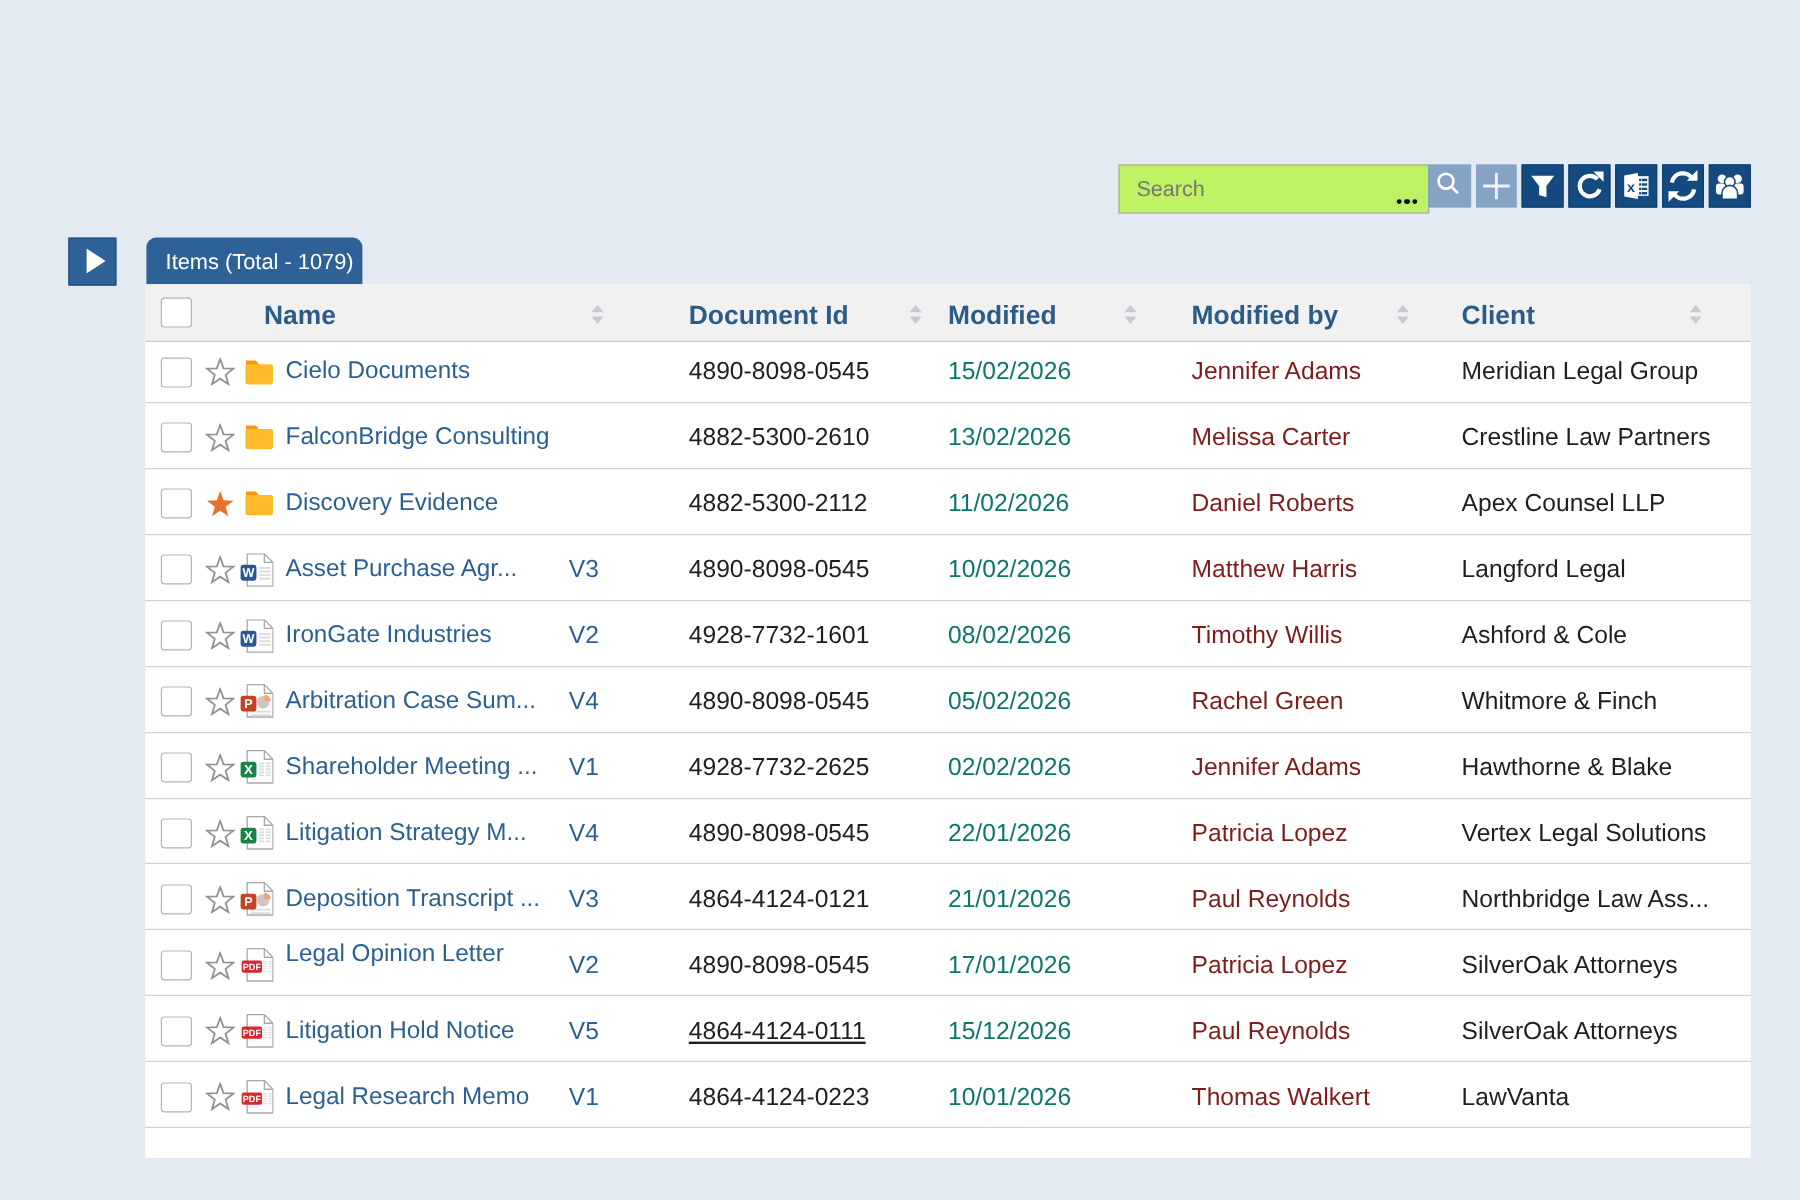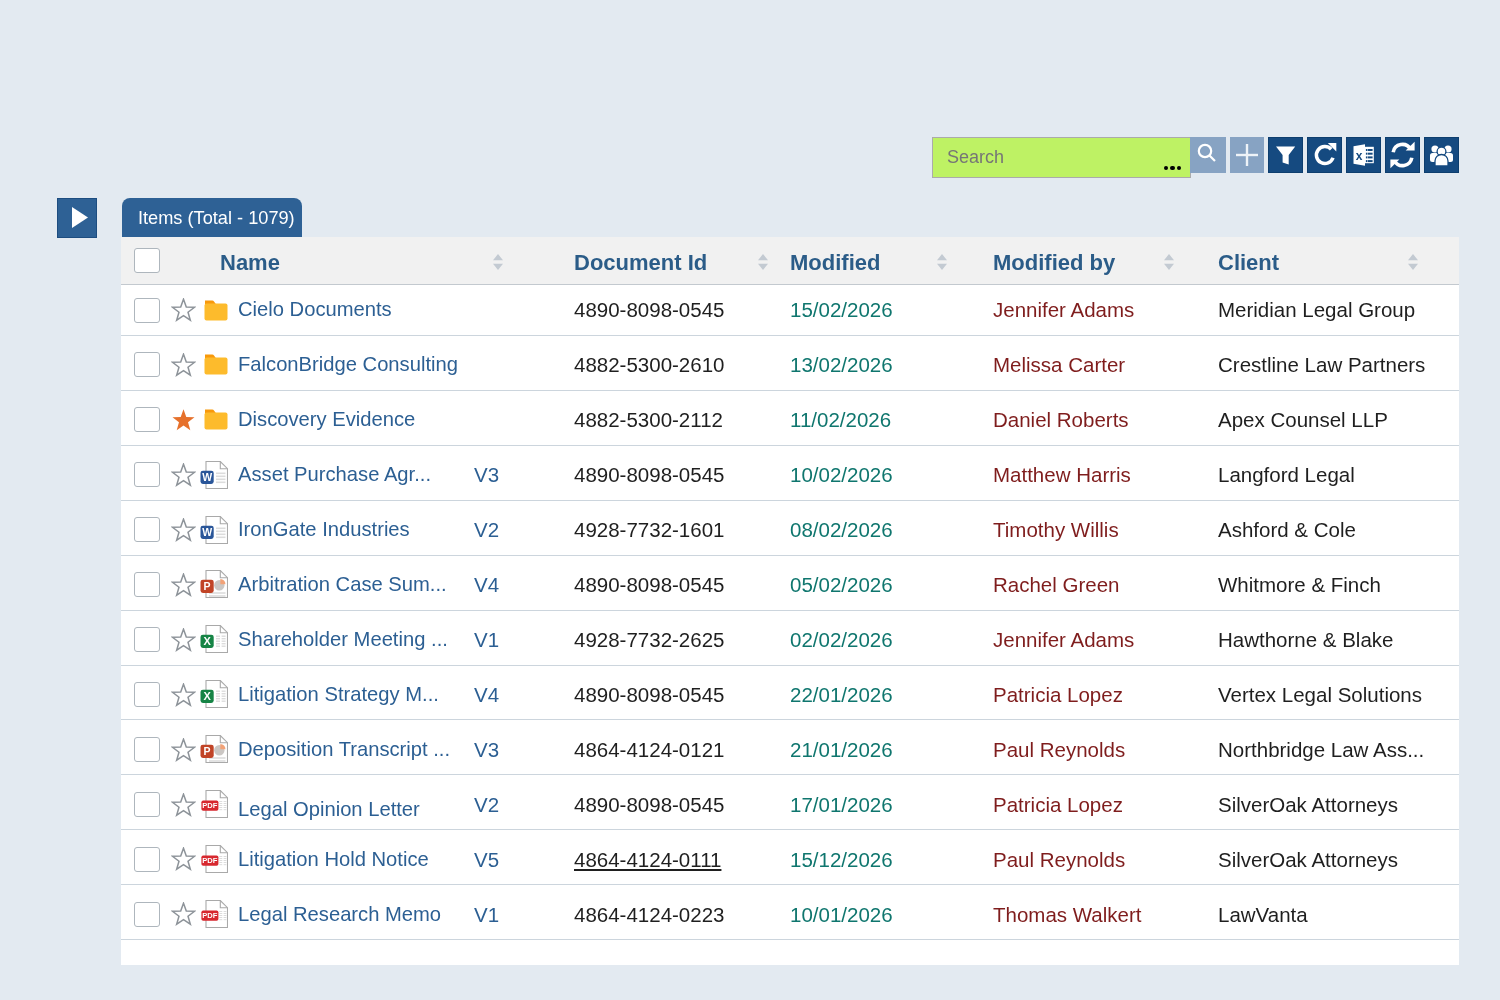--- a/index.html
+++ b/index.html
@@ -360,21 +360,21 @@
             <line x1="19.3" y1="15.5" x2="22.3" y2="15.5"></line>
             <line x1="23.6" y1="15.5" x2="26.4" y2="15.5"></line>
             <line x1="19.3" y1="17.5" x2="22.3" y2="17.5"></line>
             <line x1="23.6" y1="17.5" x2="26.4" y2="17.5"></line>
             <line x1="19.3" y1="19.7" x2="22.3" y2="19.7"></line>
             <line x1="23.6" y1="19.7" x2="26.4" y2="19.7"></line>
           </g>
           <rect x="1.4" y="10.5" width="17" height="10.2" rx="1.8" fill="#d7282f"></rect>
           <text x="9.9" y="18.3" font-size="7.6" font-weight="bold" fill="#fff" text-anchor="middle" font-family="Liberation Sans, sans-serif">PDF</text>
         </svg></span>
-    <span class="name" style="top:23px;">Legal Opinion Letter</span>
+    <span class="name" style="top:9px;">Legal Opinion Letter</span>
     <span class="ver" style="top:17.4px;">V2</span>
     <span class="c-id" style="top:17.4px;">4890-8098-0545</span>
     <span class="c-mod" style="top:17.4px;">17/01/2026</span>
     <span class="c-by" style="top:17.4px;">Patricia Lopez</span>
     <span class="c-cl" style="top:17.4px;">SilverOak Attorneys</span>
   </div>
   <div class="row" style="top:593.3px;height:54.8px;">
     <span class="cb" style="top:16.7px;"></span>
     <span class="star" style="top:17.2px;"><svg width="25" height="24" viewBox="0 0 25 24">
           <polygon points="12.50,1.20 15.29,8.96 23.53,9.22 17.02,14.27 19.32,22.18 12.50,17.55 5.68,22.18 7.98,14.27 1.47,9.22 9.71,8.96" fill="none" stroke="#8d9399" stroke-width="1.5"></polygon>

